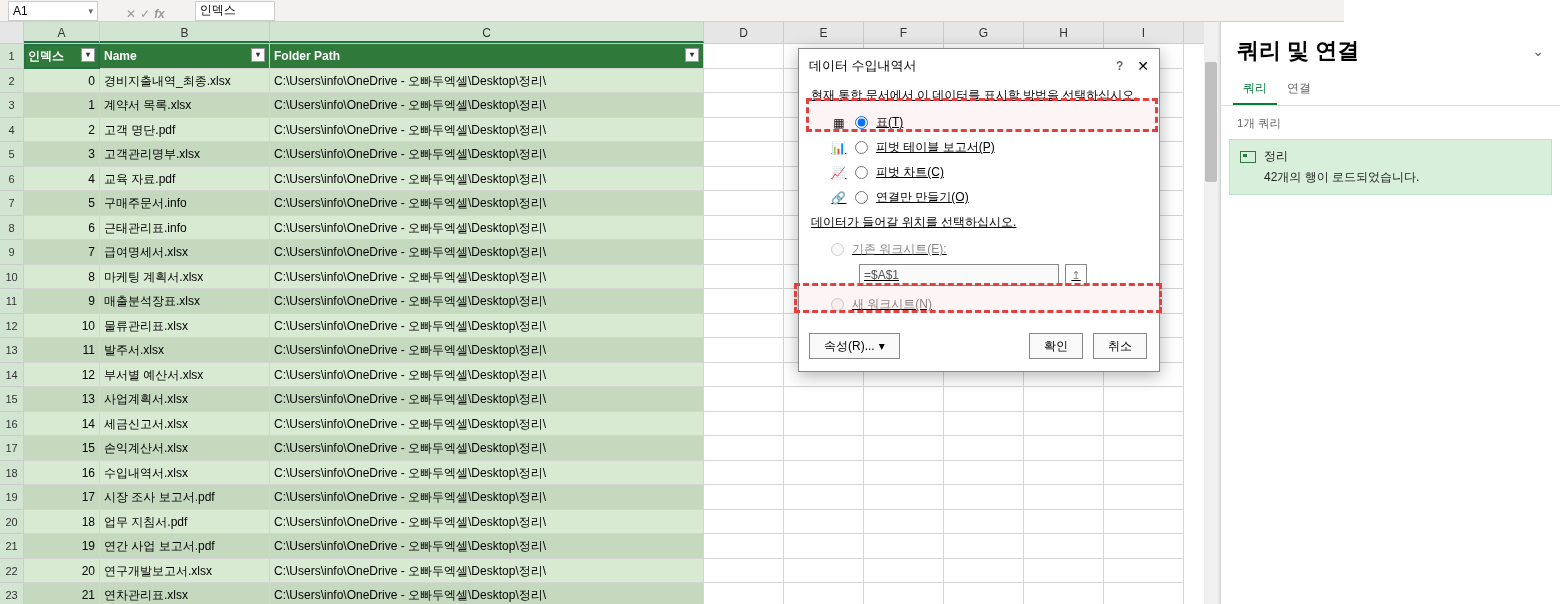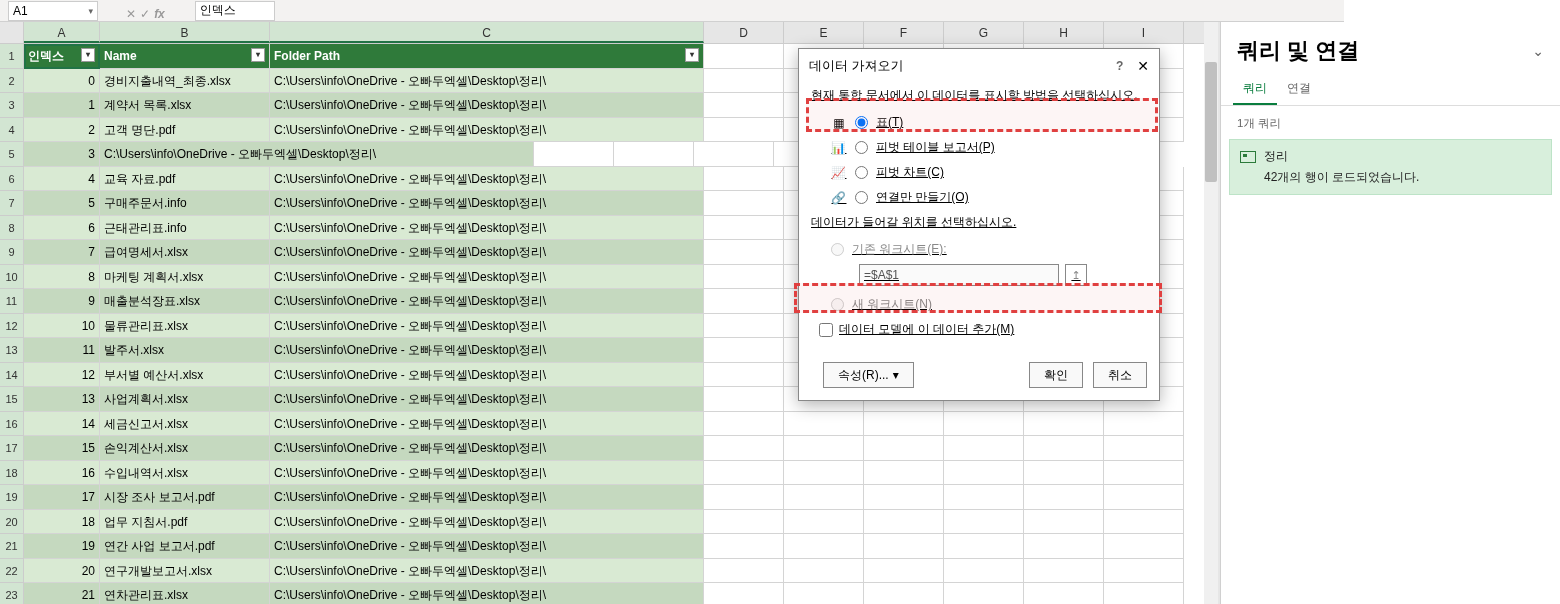--- a/index.html
+++ b/index.html
@@ -55,21 +55,21 @@
 .dialog .prompt { font-size: 12px; margin-bottom: 6px;}
 .opt-row { display: flex; align-items: center; gap: 8px; padding: 4px 0 4px 20px; }
 .opt-row .icon { width: 16px; height: 16px; display: inline-flex; align-items: center; justify-content: center; font-size: 12px;}
 .opt-row input[type=radio] { width: 13px; height: 13px; }
 .disabled { color: #888; }
 .ref-row { display: flex; align-items: center; gap: 6px; padding: 2px 0 6px 48px;}
 .ref-row input[type=text] { width: 200px; height: 22px; border: 1px solid #888; padding: 0 4px; }
 .ref-btn { width: 22px; height: 22px; border: 1px solid #888; display: flex; align-items: center; justify-content: center; font-size: 11px;}
 .chk-row { display: flex; align-items: center; gap: 6px; padding: 4px 0 8px 8px;}
 .chk-row input[type=checkbox]{ width: 14px; height: 14px;}
-.btn-row { display: flex; justify-content: flex-end; gap: 10px; padding: 6px 12px 12px 24px;}
+.btn-row { display: flex; justify-content: flex-end; gap: 10px; padding: 6px 12px 12px 10px;}
 .btn-row button, .btn-row .props { height: 26px; padding: 0 14px; border: 1px solid #888; background: #f9f9f9; }
 .btn-row .props { margin-right: auto; display: flex; align-items: center; gap: 4px;}
 
 .highlight-box { position: absolute; border: 3px dashed #e04040; background: rgba(224,64,64,0.05); z-index: 11; pointer-events: none;}
 .hl1 { left: 806px; top: 98px; width: 352px; height: 34px; }
 .hl2 { left: 794px; top: 283px; width: 368px; height: 30px; }
 
 
 .queries-panel .hdr { display: flex; justify-content: space-between; align-items: center; padding: 14px 16px 8px 16px;}
 .queries-panel .hdr h2 { font-size: 22px; font-weight: 600; }
@@ -161,20 +161,21 @@
         <div class="cell colD empty" style="background: rgb(255, 255, 255);"></div>
         <div class="cell colE empty" style="background: rgb(255, 255, 255);"></div>
         <div class="cell colF empty" style="background: rgb(255, 255, 255);"></div>
         <div class="cell colG empty" style="background: rgb(255, 255, 255);"></div>
         <div class="cell colH empty" style="background: rgb(255, 255, 255);"></div>
         <div class="cell colI empty" style="background: rgb(255, 255, 255);"></div>
       </div>
       <div class="row data odd">
         <div class="row-h sel">5</div>
         <div class="cell colA num">3</div>
+        <div class="cell colB">고객관리명부.xlsx</div>
         <div class="cell colC">C:\Users\info\OneDrive - 오빠두엑셀\Desktop\정리\</div>
         <div class="cell colD empty" style="background: rgb(255, 255, 255);"></div>
         <div class="cell colE empty" style="background: rgb(255, 255, 255);"></div>
         <div class="cell colF empty" style="background: rgb(255, 255, 255);"></div>
         <div class="cell colG empty" style="background: rgb(255, 255, 255);"></div>
         <div class="cell colH empty" style="background: rgb(255, 255, 255);"></div>
         <div class="cell colI empty" style="background: rgb(255, 255, 255);"></div>
       </div>
       <div class="row data even">
         <div class="row-h sel">6</div>
@@ -414,21 +415,21 @@
     <div class="qname">
       <span class="q-icon"></span>
       <span>정리</span>
     </div>
     <div class="qstatus">42개의 행이 로드되었습니다.</div>
   </div>
 </div>
 
 <div class="dialog">
   <div class="titlebar">
-    <span class="title">데이터 가져오기</span>
+    <span class="title">데이터 수입내역서</span>
     <span class="right">
       <span class="help">?</span>
       <span class="close">✕</span>
     </span>
   </div>
   <div class="body">
     <div class="prompt">현재 통합 문서에서 이 데이터를 표시할 방법을 선택하십시오.</div>
 
     <div class="opt-row">
       <span class="icon">▦</span>
@@ -459,24 +460,20 @@
     </div>
     <div class="ref-row disabled">
       <input type="text" disabled="" value="=$A$1" style="">
       <div class="ref-btn">↥</div>
     </div>
     <div class="opt-row disabled">
       <input type="radio" disabled="" style="">
       <label>새 워크시트(N)</label>
     </div>
 
-    <div class="chk-row">
-      <input type="checkbox" style="">
-      <label><span>데이터 모델에 이 데이터 추가(M)</span></label>
-    </div>
   </div>
   <div class="btn-row">
     <div class="props">
       <span>속성(R)...</span>
         <span>▾</span>
     </div>
     <button>확인</button>
     <button>취소</button>
   </div>
 </div>

